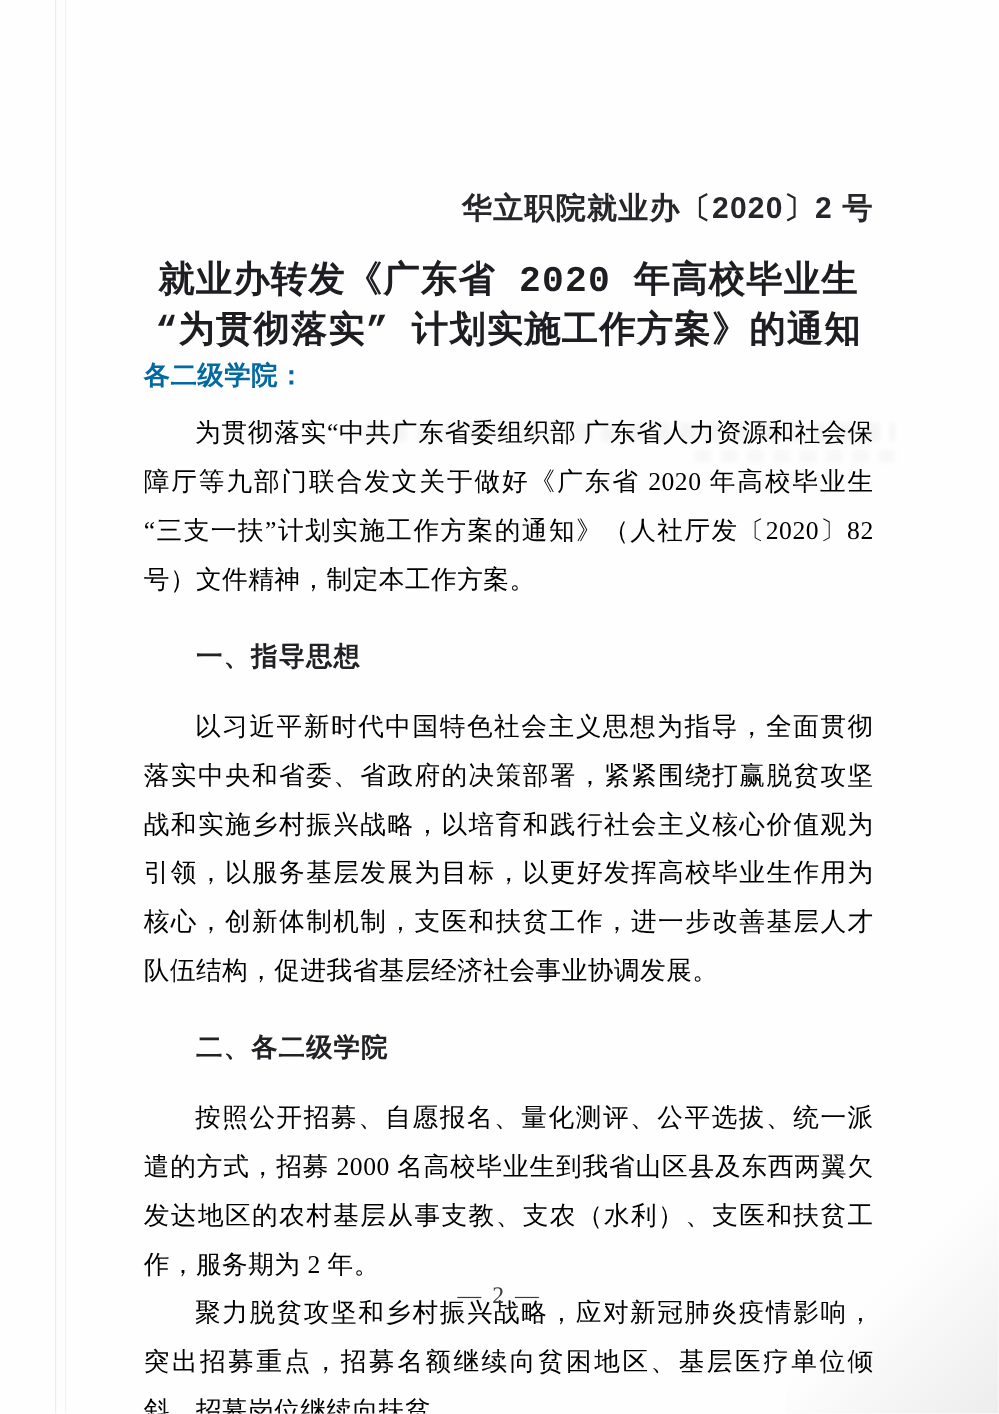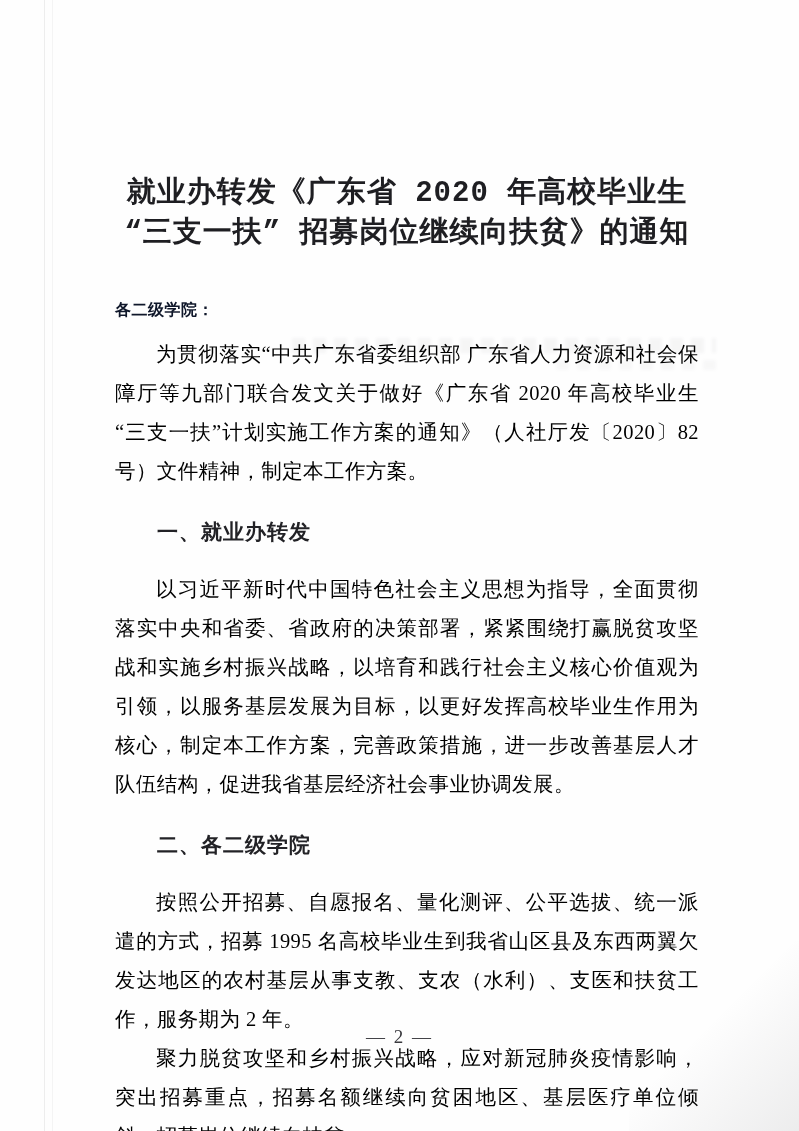--- a/index.html
+++ b/index.html
@@ -64,24 +64,23 @@
     margin-top: 24px;
     text-align: center;
     font-family: Liberation Mono, monospace;
     font-weight: 700;
     font-size: 29px;
     line-height: 40px;
     letter-spacing: 1px;
     color: #1e1e22;
   }
   .addressee {
-    margin-top: 46px;
-    font-size: 16px;
+    font-size: 21px;
     font-weight: 600;
-    color: #0f172a;
+    color: #0369a1;
     letter-spacing: 0.5px;
   }
   p.body-p {
     margin: 0;
     font-size: 20.5px;
     line-height: 39px;
     text-align: justify;
     text-indent: 2em;
     letter-spacing: 0.4px;
     color: #000000;
@@ -112,37 +111,38 @@
 <div class="page">
 
   <div class="scan-line-a"></div>
   <div class="scan-line-b"></div>
   <div class="bleed bleed-1"></div>
   <div class="bleed bleed-2"></div>
   <div class="corner-shadow"></div>
 
   <div class="content">
 
+    <div class="doc-number">华立职院就业办〔2020〕2 号</div>
 
     <div class="title">
       <div>就业办转发《广东省 2020 年高校毕业生</div>
-      <div>“三支一扶” 招募岗位继续向扶贫》的通知</div>
+      <div>“为贯彻落实” 计划实施工作方案》的通知</div>
     </div>
 
     <div class="addressee">各二级学院：</div>
 
     <p class="body-p p-intro">为贯彻落实“中共广东省委组织部 广东省人力资源和社会保障厅等九部门联合发文关于做好《广东省 2020 年高校毕业生“三支一扶”计划实施工作方案的通知》（人社厅发〔2020〕82 号）文件精神，制定本工作方案。</p>
 
-    <div class="section-heading">一、就业办转发</div>
+    <div class="section-heading">一、指导思想</div>
 
-    <p class="body-p">以习近平新时代中国特色社会主义思想为指导，全面贯彻落实中央和省委、省政府的决策部署，紧紧围绕打赢脱贫攻坚战和实施乡村振兴战略，以培育和践行社会主义核心价值观为引领，以服务基层发展为目标，以更好发挥高校毕业生作用为核心，制定本工作方案，完善政策措施，进一步改善基层人才队伍结构，促进我省基层经济社会事业协调发展。</p>
+    <p class="body-p">以习近平新时代中国特色社会主义思想为指导，全面贯彻落实中央和省委、省政府的决策部署，紧紧围绕打赢脱贫攻坚战和实施乡村振兴战略，以培育和践行社会主义核心价值观为引领，以服务基层发展为目标，以更好发挥高校毕业生作用为核心，创新体制机制，支医和扶贫工作，进一步改善基层人才队伍结构，促进我省基层经济社会事业协调发展。</p>
 
     <div class="section-heading">二、各二级学院</div>
 
-    <p class="body-p">按照公开招募、自愿报名、量化测评、公平选拔、统一派遣的方式，招募 1995 名高校毕业生到我省山区县及东西两翼欠发达地区的农村基层从事支教、支农（水利）、支医和扶贫工作，服务期为 2 年。</p>
+    <p class="body-p">按照公开招募、自愿报名、量化测评、公平选拔、统一派遣的方式，招募 2000 名高校毕业生到我省山区县及东西两翼欠发达地区的农村基层从事支教、支农（水利）、支医和扶贫工作，服务期为 2 年。</p>
 
     <p class="body-p">聚力脱贫攻坚和乡村振兴战略，应对新冠肺炎疫情影响，突出招募重点，招募名额继续向贫困地区、基层医疗单位倾斜，招募岗位继续向扶贫</p>
 
   </div>
 
   <div class="footer">— 2 —</div>
 
 </div>
 
 </body></html>

